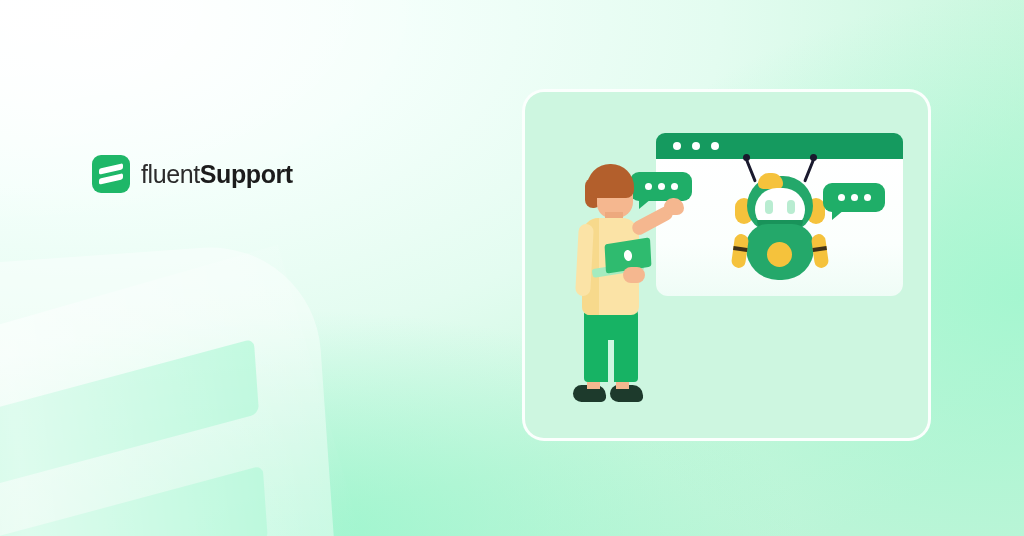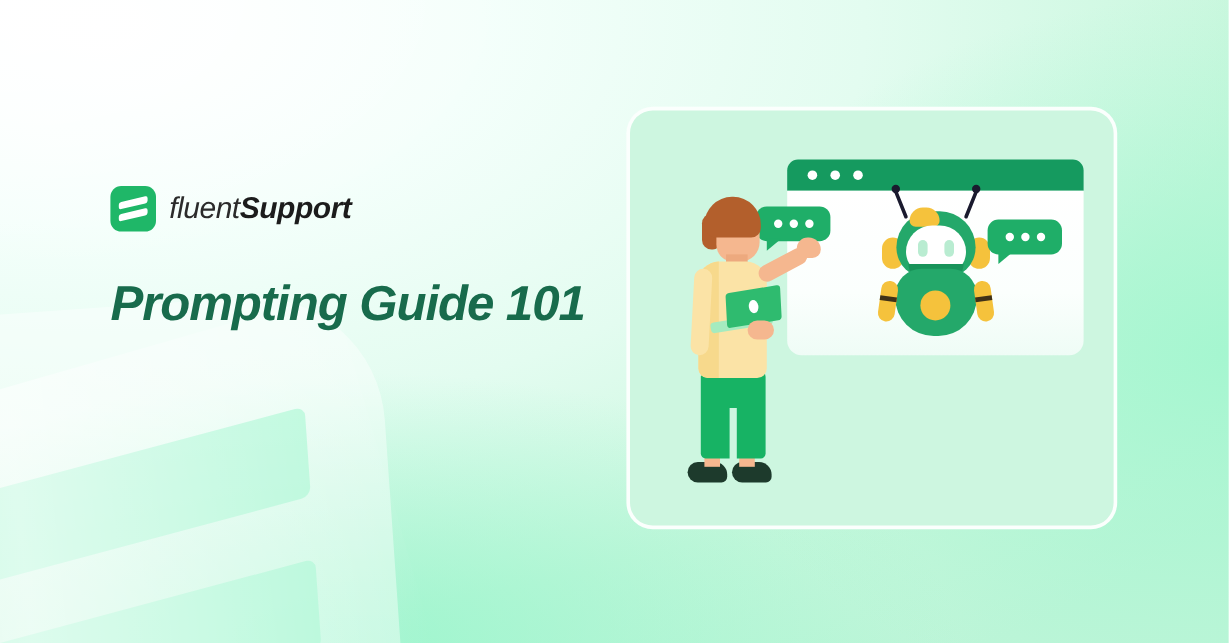--- a/index.html
+++ b/index.html
@@ -8,21 +8,20 @@
   body {
     font-family:"Liberation Sans", sans-serif;
     background:#ffffff;
   }
   .banner {
     position:relative;
     width:1024px; height:536px;
     overflow:hidden;
     background:
       radial-gradient(120% 120% at 8% 4%, #ffffff 0%, #f4fffb 26%, #e3fcf0 52%, #c8f7dd 78%, #bdf5d8 100%);
-    font-style: italic;
   }
   
   .wash-a {
     position:absolute; inset:0;
     background:
       radial-gradient(70% 90% at 100% 55%, rgba(160,246,206,.85) 0%, rgba(160,246,206,0) 62%),
       radial-gradient(80% 70% at 30% 100%, rgba(150,245,203,.8) 0%, rgba(150,245,203,0) 60%),
       radial-gradient(60% 60% at 0% 0%, rgba(255,255,255,.95) 0%, rgba(255,255,255,0) 70%);
     pointer-events:none;
   }
@@ -258,21 +257,20 @@
 
     <div class="logo-row">
       <div class="logo-mark">
         <div class="bar t"></div>
         <div class="bar b"></div>
       </div>
       <div class="logo-text"><span class="lt-light">fluent</span><span class="lt-bold">Support</span></div>
     </div>
 
     <div class="headline">
-      <div class="line l2">Prompting Guide 101</div>
     </div>
 
   </div>
 
   <div class="card">
     <div class="card-inner">
 
       <div class="browser">
         <div class="browser-bar">
           <span class="dot"></span>

